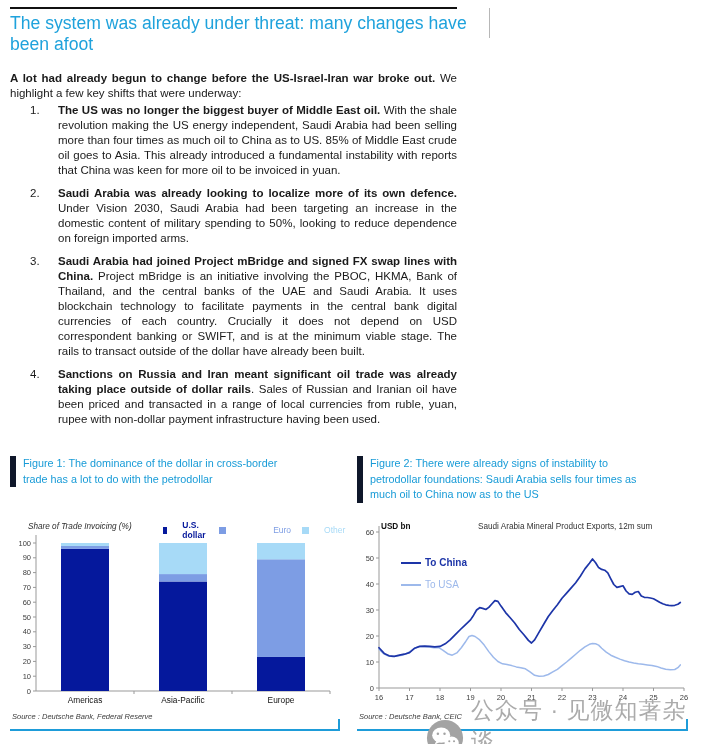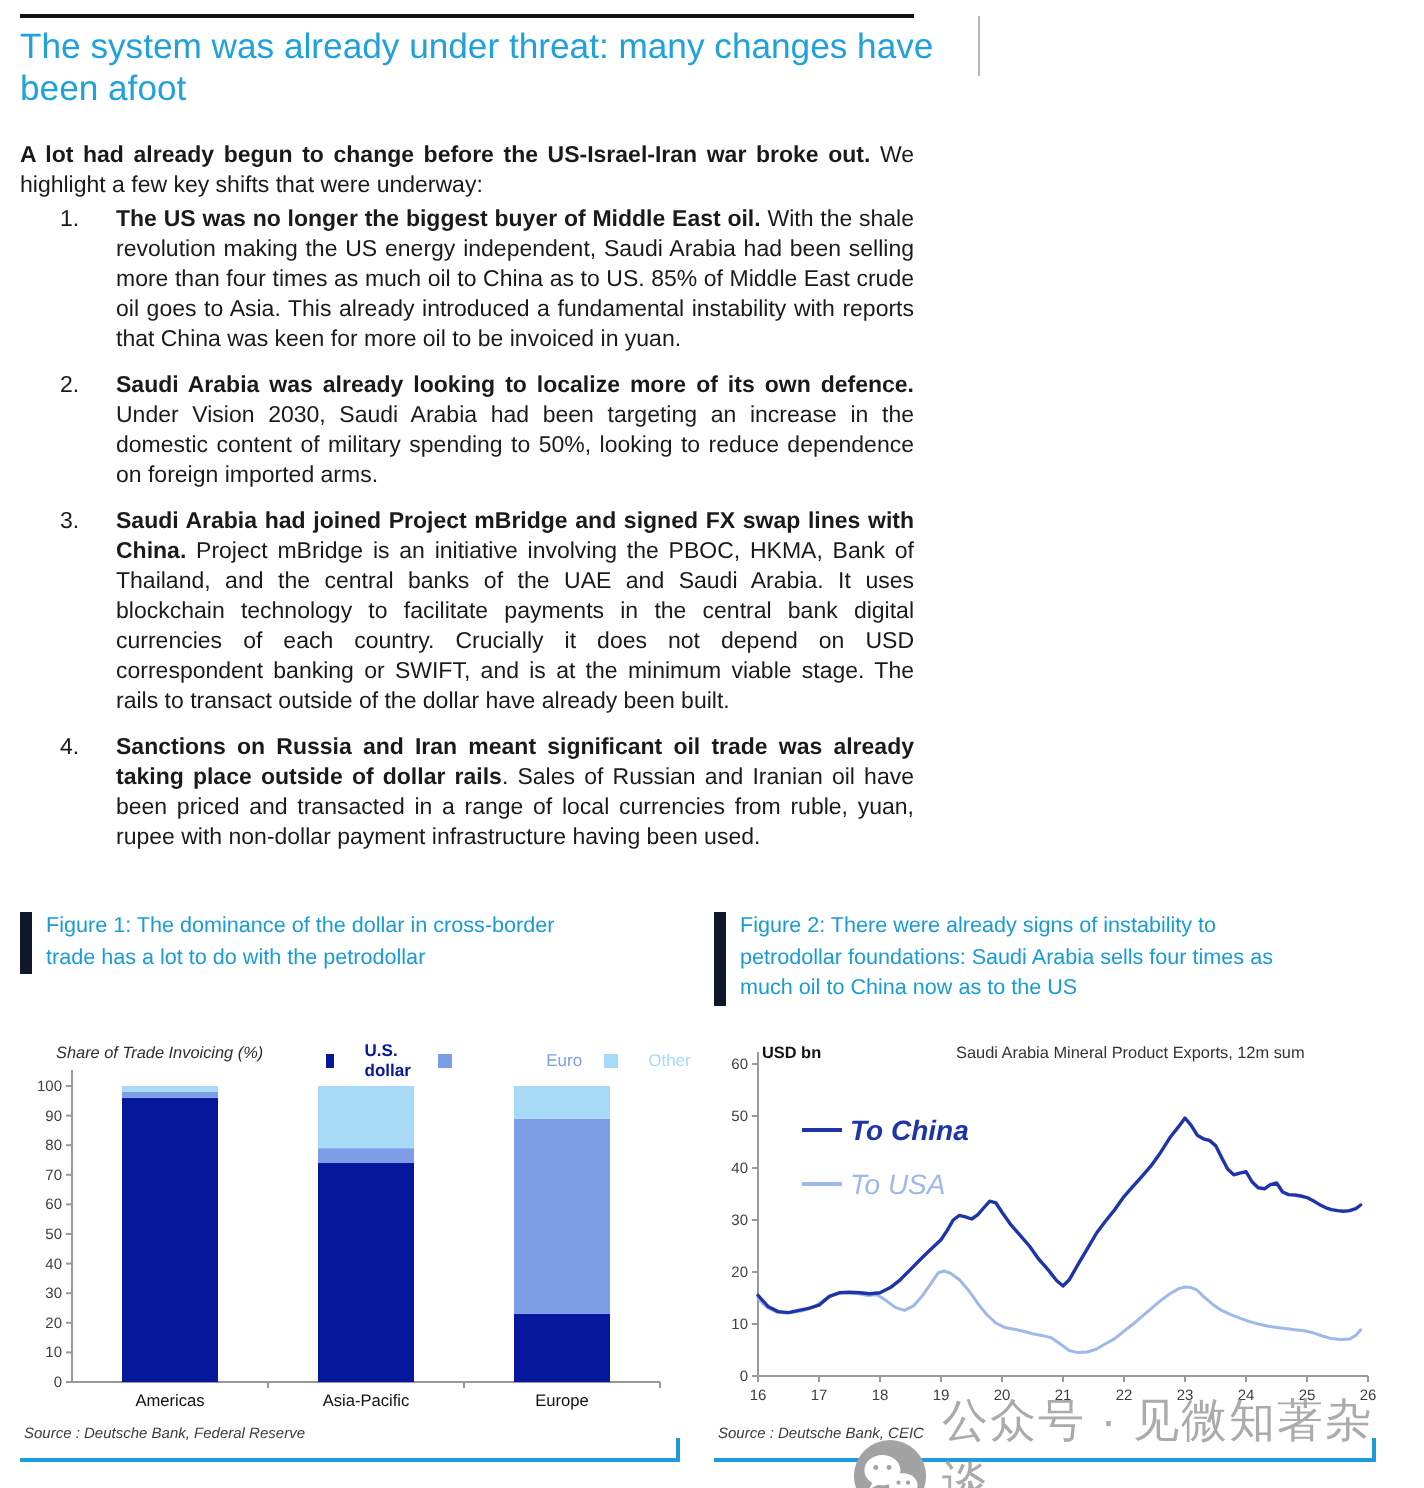--- a/index.html
+++ b/index.html
@@ -24,21 +24,21 @@
   .fig svg{position:absolute;left:0;top:62px;}
   .svg-tick{font-size:7.5px;fill:#3d3d3d;font-family:"Liberation Sans",sans-serif;}
   .svg-cat{font-size:8.3px;fill:#111;font-family:"Liberation Sans",sans-serif;}
   .chart-head{position:absolute;top:66px;font-size:8.2px;color:#2e2e2e;}
   .f1-label{left:18px;font-style:italic;}
   .legend1{position:absolute;top:64px;left:153px;display:flex;gap:11px;font-size:8.5px;}
   .legend1 .li{display:flex;align-items:center;gap:15px;}
   .legend1 .sw{width:7px;height:7px;display:inline-block;}
   .f2-usd{left:24px;font-weight:bold;color:#111;}
   .f2-title{left:80px;color:#333;padding-left:41px;}
-  .legend2{position:absolute;left:44px;top:101px;font-size:14px;font-style:italic;}
+  .legend2{position:absolute;left:44px;top:101px;font-size:10px;}
   .legend2 .li{display:flex;align-items:center;gap:4px;margin-bottom:11px;}
   .legend2 .lsw{width:20px;height:0;border-top:2px solid;}
   .source{position:absolute;left:2px;top:256px;font-size:7.5px;font-style:italic;color:#3a3a3a;}
   .fig-bottom{position:absolute;left:0;right:3px;top:263px;height:10px;
         border-bottom:2px solid #1e9cd9;border-right:2px solid #1e9cd9;}
   
   .watermark{position:absolute;left:426px;top:695px;display:flex;align-items:flex-end;gap:7px;
         color:#ababab;font-size:23px;letter-spacing:1px;}
   .wm-icon{width:38px;height:38px;flex:none;}
 </style>

